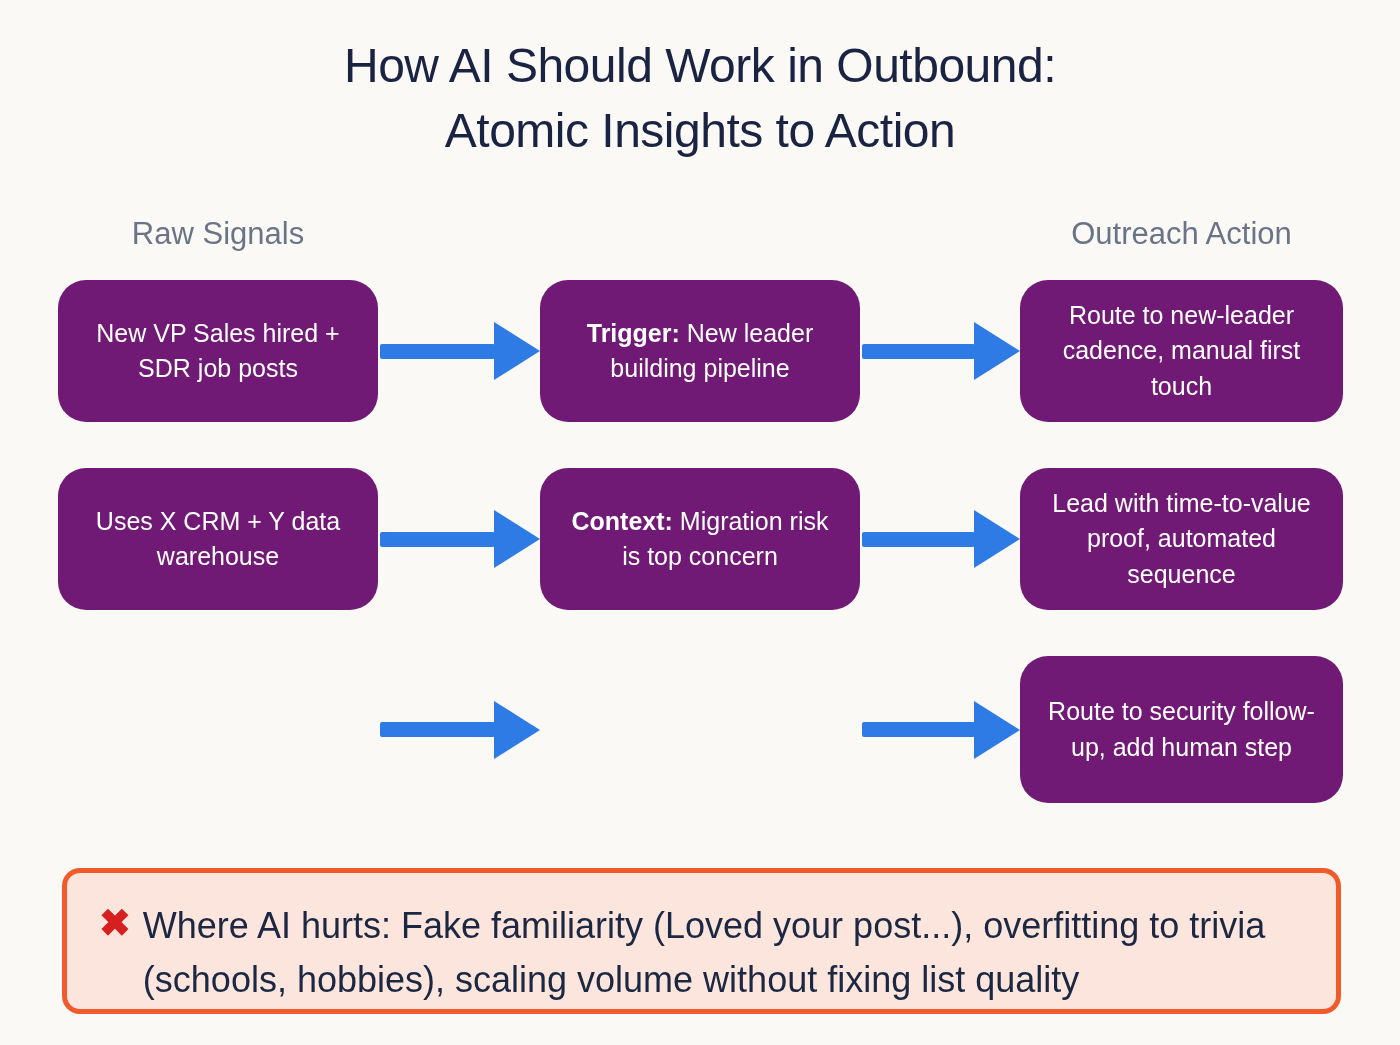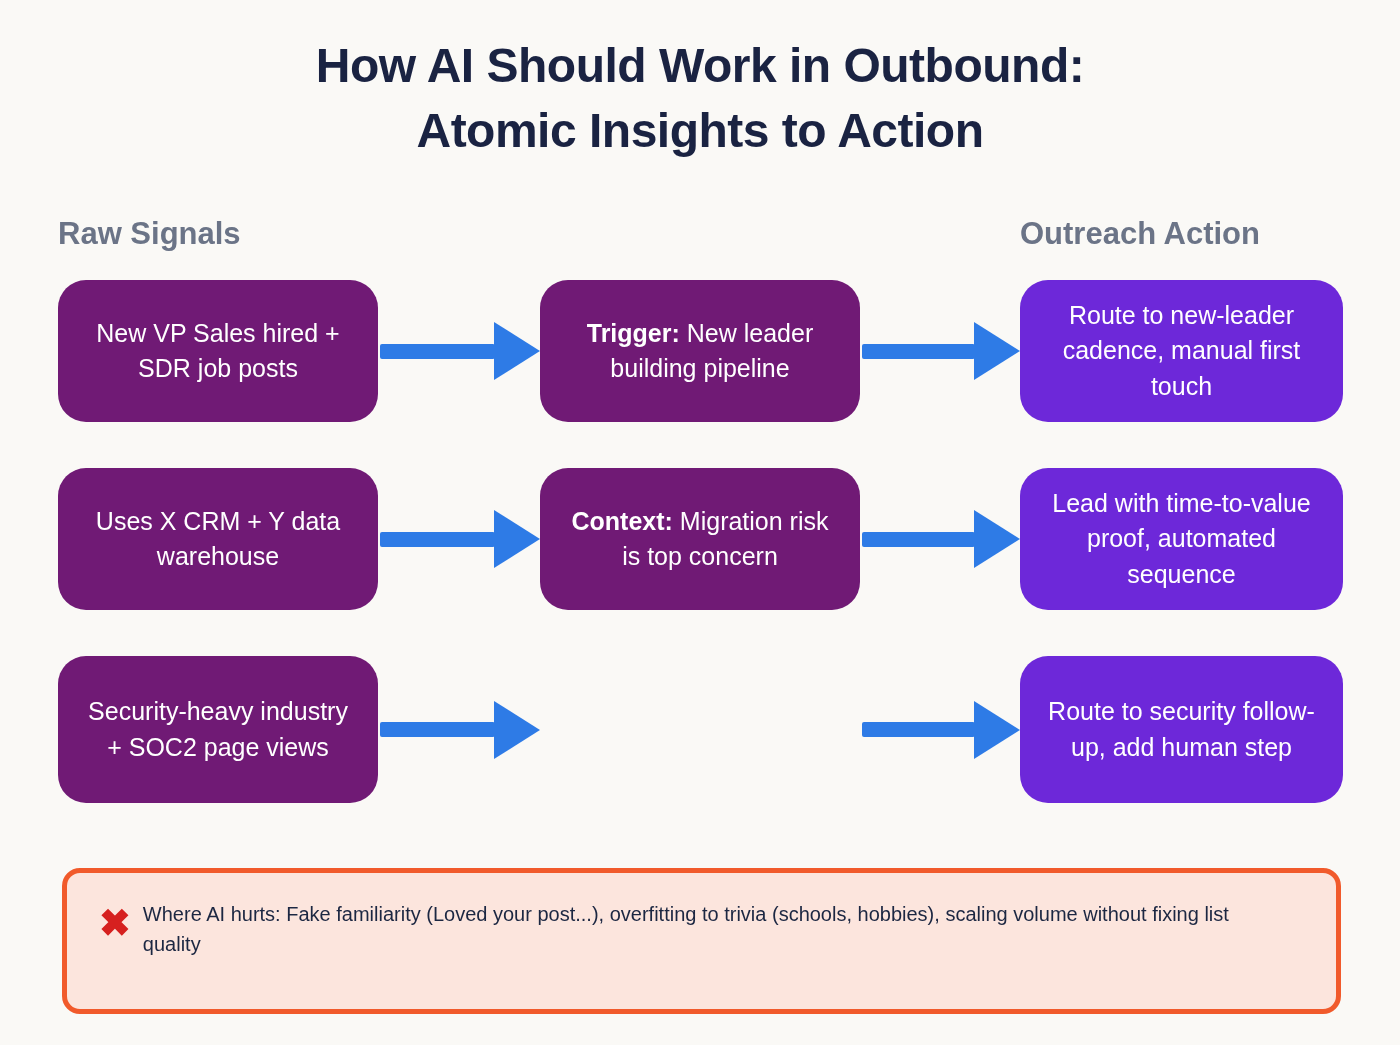--- a/index.html
+++ b/index.html
@@ -4,61 +4,61 @@
 <style>
   * { margin:0; padding:0; box-sizing:border-box; }
   html,body { width:1400px; height:1045px; }
   body { font-family:"Liberation Sans", sans-serif; }
   .canvas {
     position:relative; width:1400px; height:1045px;
     background:#faf9f6; overflow:hidden;
   }
   .title {
     position:absolute; top:34px; left:0; width:1400px;
-    text-align:center; font-weight:bold; font-size:48px;
+    text-align:center; font-weight:normal; font-size:48px;
     line-height:1.35; color:#1a2342; letter-spacing:-0.5px;
   }
   .diagram {
     position:absolute; left:58px; top:208px;
     display:grid;
     grid-template-columns:320px 162px 320px 160px 323px;
     grid-template-rows:72px 142px 46px 142px 46px 147px;
   }
   .col-header {
-    align-self:start; text-align:left; font-weight:bold;
+    align-self:start; text-align:center; font-weight:normal;
     font-size:31px; color:#6b7487; padding-top:8px;
   }
   .box {
     border-radius:28px; display:flex; align-items:center;
     justify-content:center; text-align:center; color:#ffffff;
     font-size:25px; line-height:1.42; padding:10px 26px;
   }
   .box.signal { background:#701a75; }
   .box.insight { background:#701a75; }
-  .box.action  { background:#6d28d9; }
+  .box.action  { background:#701a75; }
   .box b { font-weight:bold; }
   .arrow-cell { display:flex; align-items:center; padding:0 0 0 2px; }
   .arrow-bar { flex:1; height:15px; background:#2e7be6; border-radius:2px; }
   .arrow-head {
     width:0; height:0; margin-left:-1px;
     border-left:46px solid #2e7be6;
     border-top:29px solid transparent;
     border-bottom:29px solid transparent;
   }
   .warning {
     position:absolute; left:62px; top:868px; width:1279px; height:146px;
     background:#fce5dd; border:5px solid #f15a2b; border-radius:18px;
     display:flex; align-items:flex-start; padding:26px 56px 0 32px;
   }
   .warning-x {
     color:#d6201f; font-size:38px; font-weight:bold; line-height:1;
     margin:5px 12px 0 0; flex:0 0 auto;
   }
   .warning-text {
-    font-size:20px; line-height:1.5; color:#1c2742; text-align:left;
+    font-size:36px; line-height:1.5; color:#1c2742; text-align:left;
   }
   
   .r1 { grid-row:2; } .r2 { grid-row:4; } .r3 { grid-row:6; }
   .c1 { grid-column:1; } .c2 { grid-column:2; } .c3 { grid-column:3; }
   .c4 { grid-column:4; } .c5 { grid-column:5; }
 </style>
 </head>
 <body>
 
 <div class="canvas">
@@ -96,21 +96,20 @@
     <div class="box insight r2 c3">
       <span><b>Context:</b>
         <span>Migration risk is top concern</span></span>
     </div>
     <div class="arrow-cell r2 c4">
       <div class="arrow-bar"></div>
       <div class="arrow-head"></div>
     </div>
     <div class="box action r2 c5">Lead with time-to-value proof, automated sequence</div>
 
-    <div class="box signal r3 c1">Security-heavy industry + SOC2 page views</div>
     <div class="arrow-cell r3 c2">
       <div class="arrow-bar"></div>
       <div class="arrow-head"></div>
     </div>
     <div class="arrow-cell r3 c4">
       <div class="arrow-bar"></div>
       <div class="arrow-head"></div>
     </div>
     <div class="box action r3 c5">Route to security follow-up, add human step</div>
 

